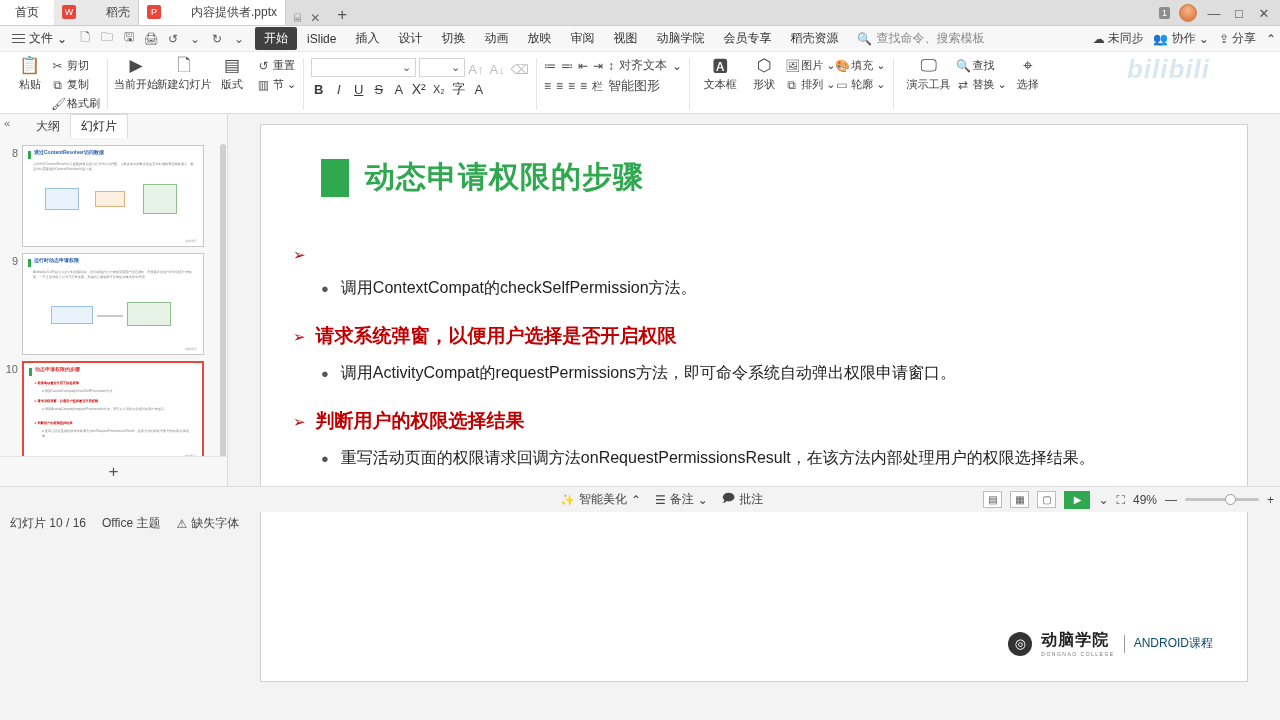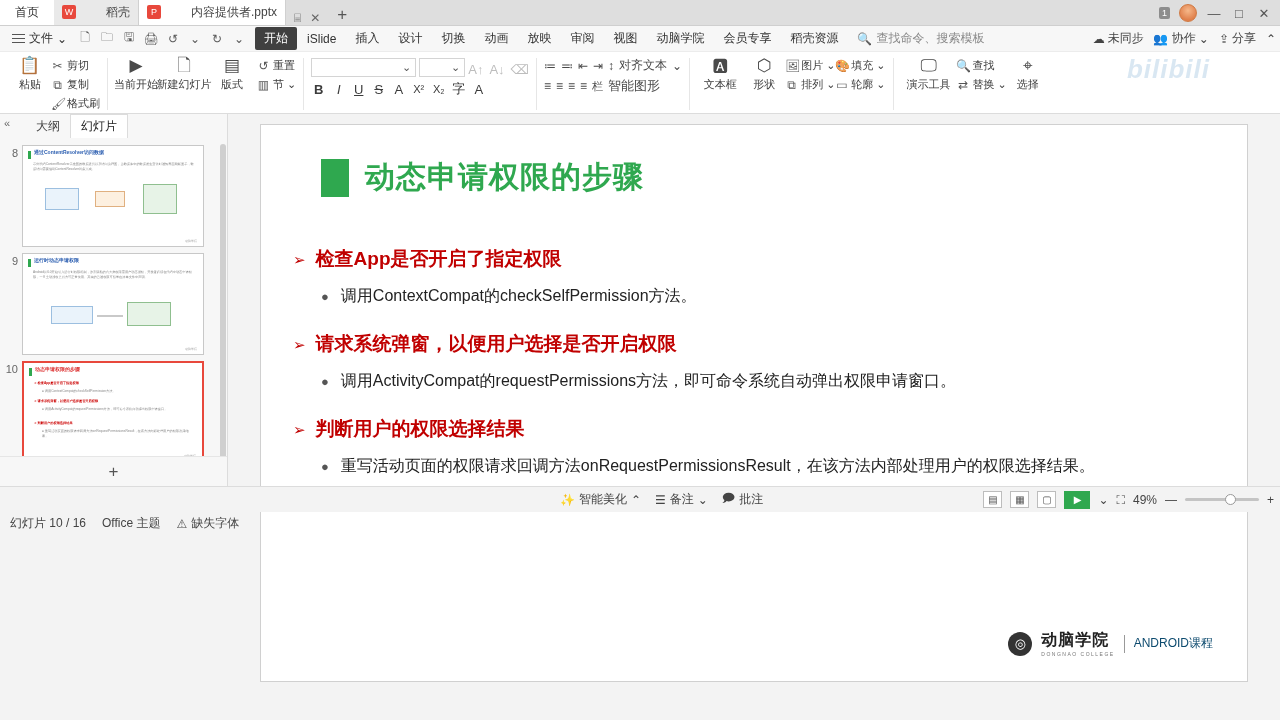--- a/index.html
+++ b/index.html
@@ -337,21 +337,21 @@
           <span>A↓</span>
           <span>⌫</span>
         </div>
       </div>
       <div class="fmtrow">
         <span class="gl" style="font-weight:bold">B</span>
         <span class="gl" style="font-style:italic">I</span>
         <span class="gl" style="text-decoration:underline">U</span>
         <span class="gl" style="text-decoration:line-through">S</span>
         <span class="gl">A</span>
-        <span class="gl" style="font-size:11px">X²</span>
+        <span class="gl" style="font-size:14px">X²</span>
         <span class="gl" style="font-size:11px">X₂</span>
         <span class="gl">字</span>
         <span class="gl">A</span>
       </div>
     </div>
     <div class="rsep"></div>
 
     <div class="rgroup" style="flex-direction:column">
       <div class="pararow">
         <span>≔</span>
@@ -514,21 +514,20 @@
     <div class="slidearea">
       <div class="slide">
         <div class="slide-title">
           <div class="tmark"></div>
           <div class="ttext">动态申请权限的步骤</div>
         </div>
         <div class="content">
 
           <div class="lvl1">
             <span class="arrow">➢</span>
-            <span class="txt">检查App是否开启了指定权限</span>
           </div>
           <div class="lvl2">
             <span class="dot">●</span>
             <span class="txt">调用ContextCompat的checkSelfPermission方法。</span>
           </div>
 
           <div class="lvl1">
             <span class="arrow">➢</span>
             <span class="txt">请求系统弹窗，以便用户选择是否开启权限</span>
           </div>

